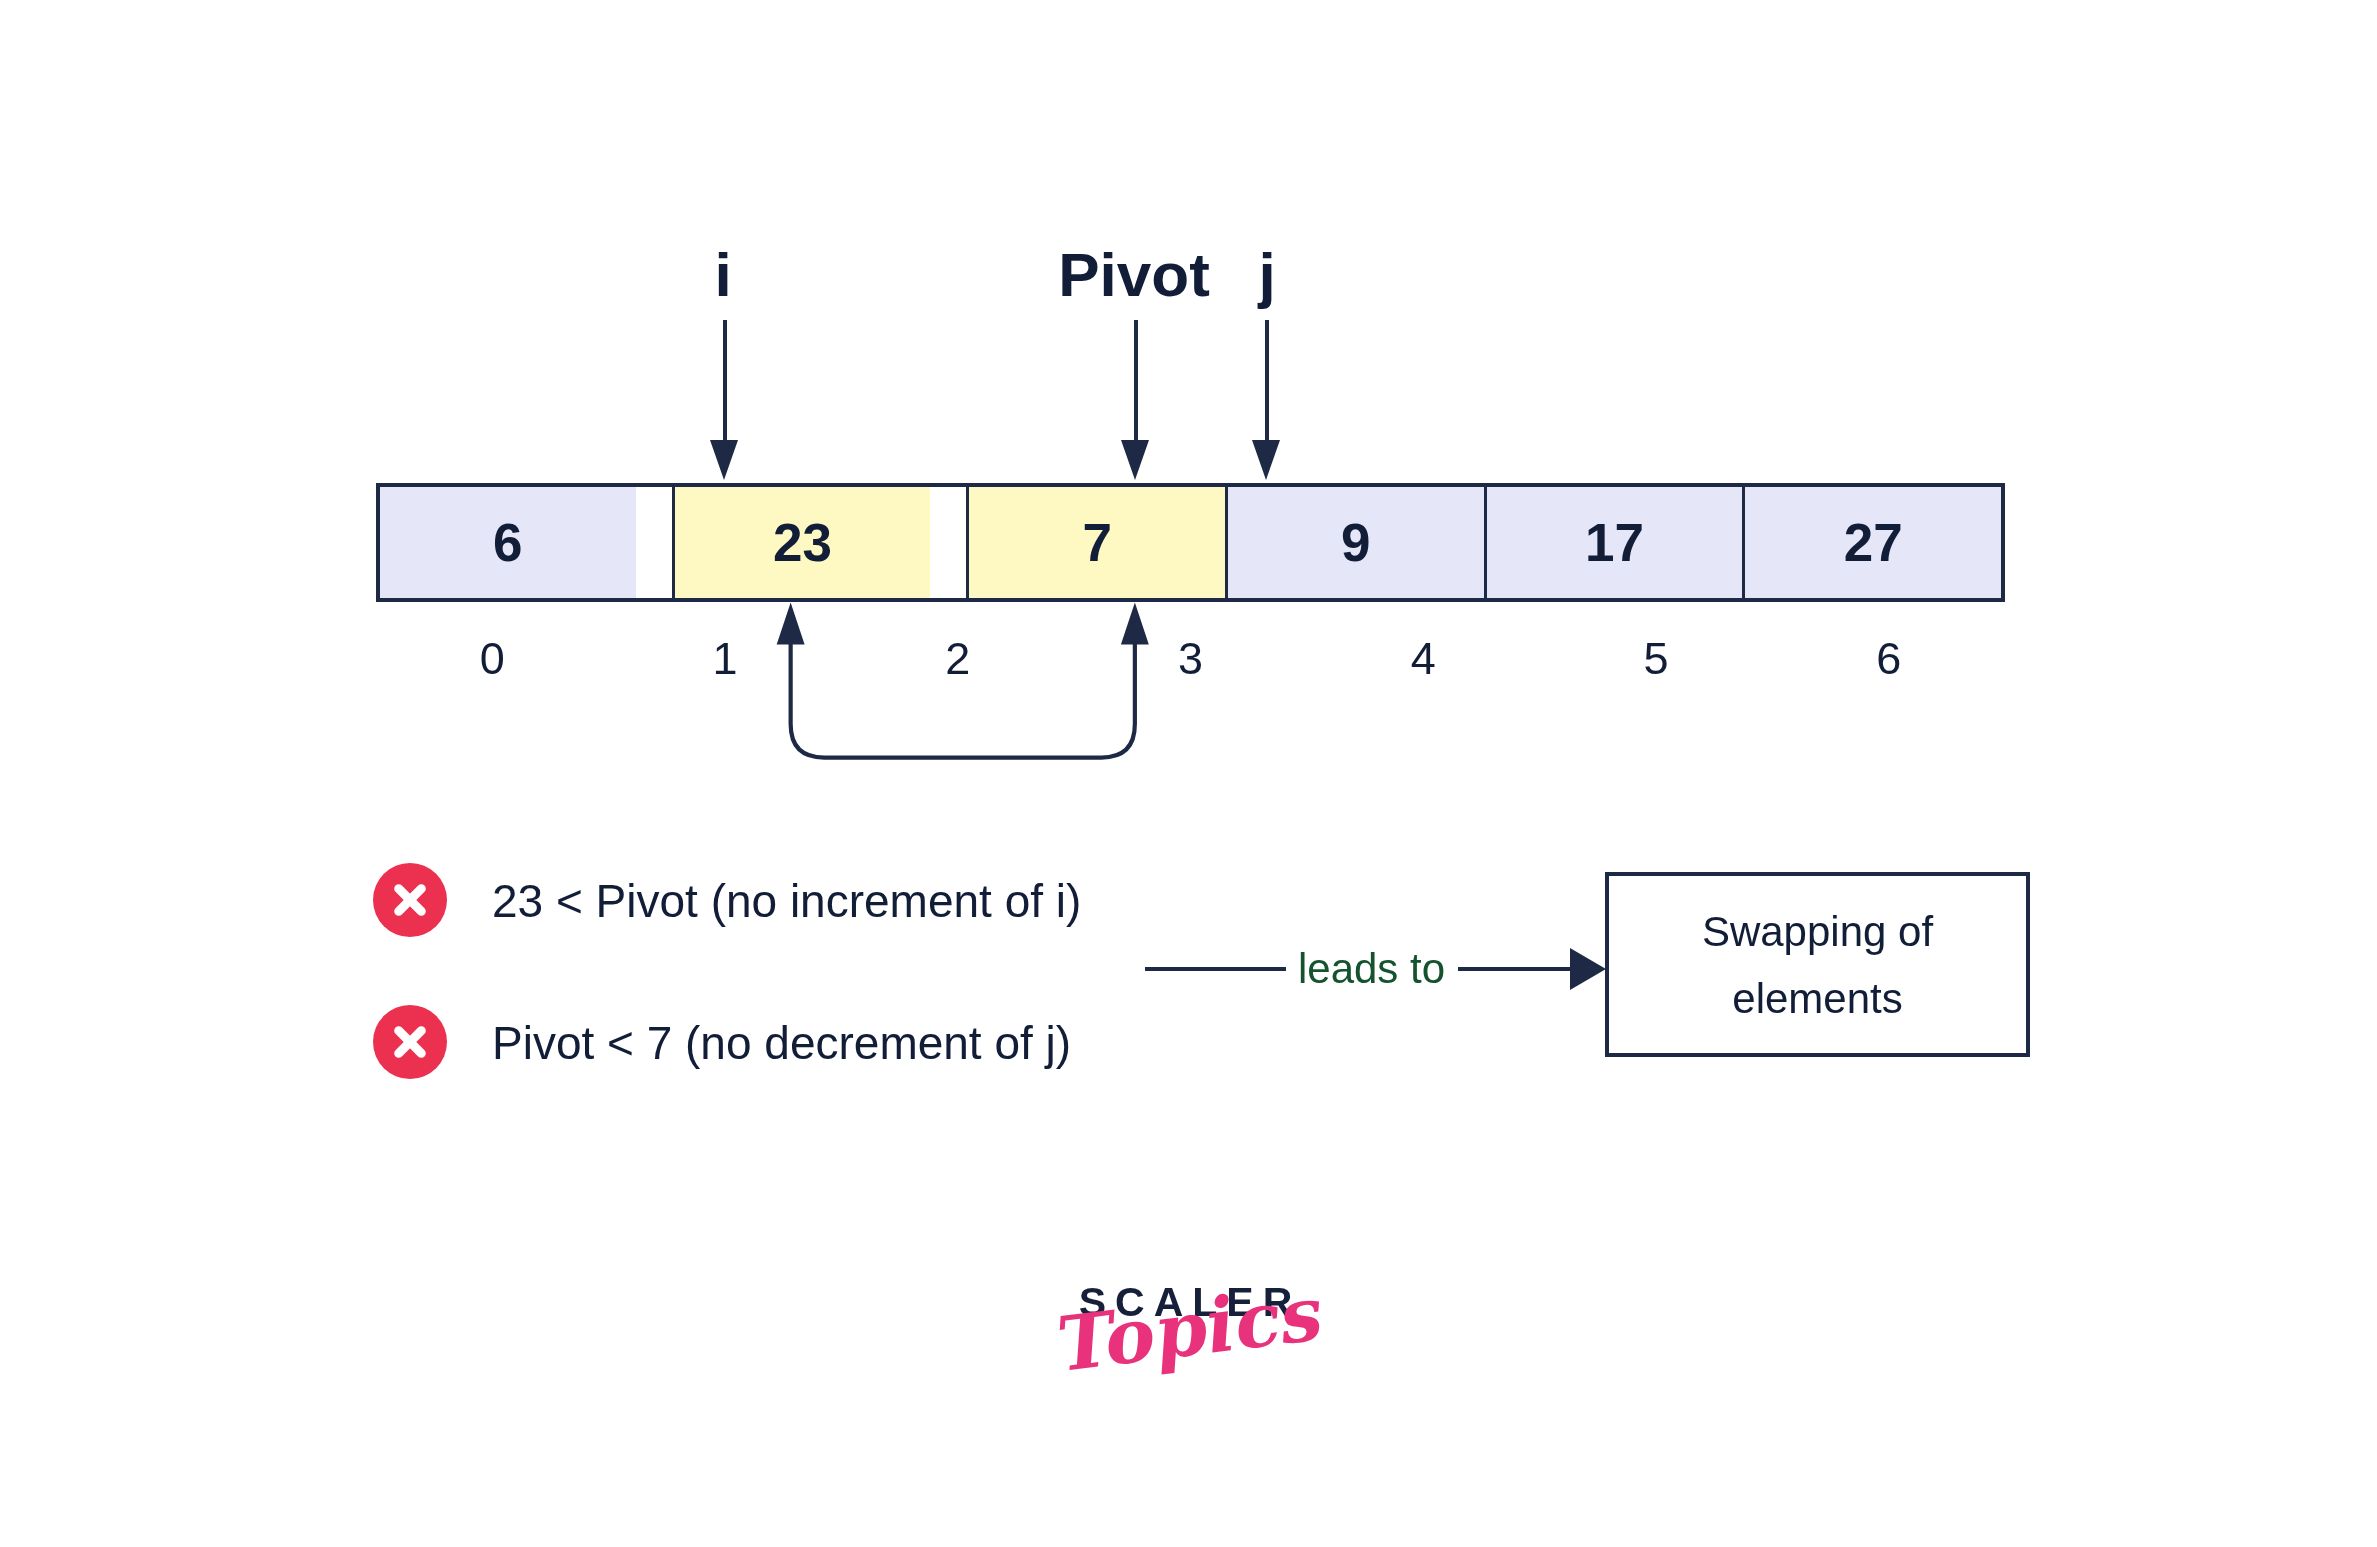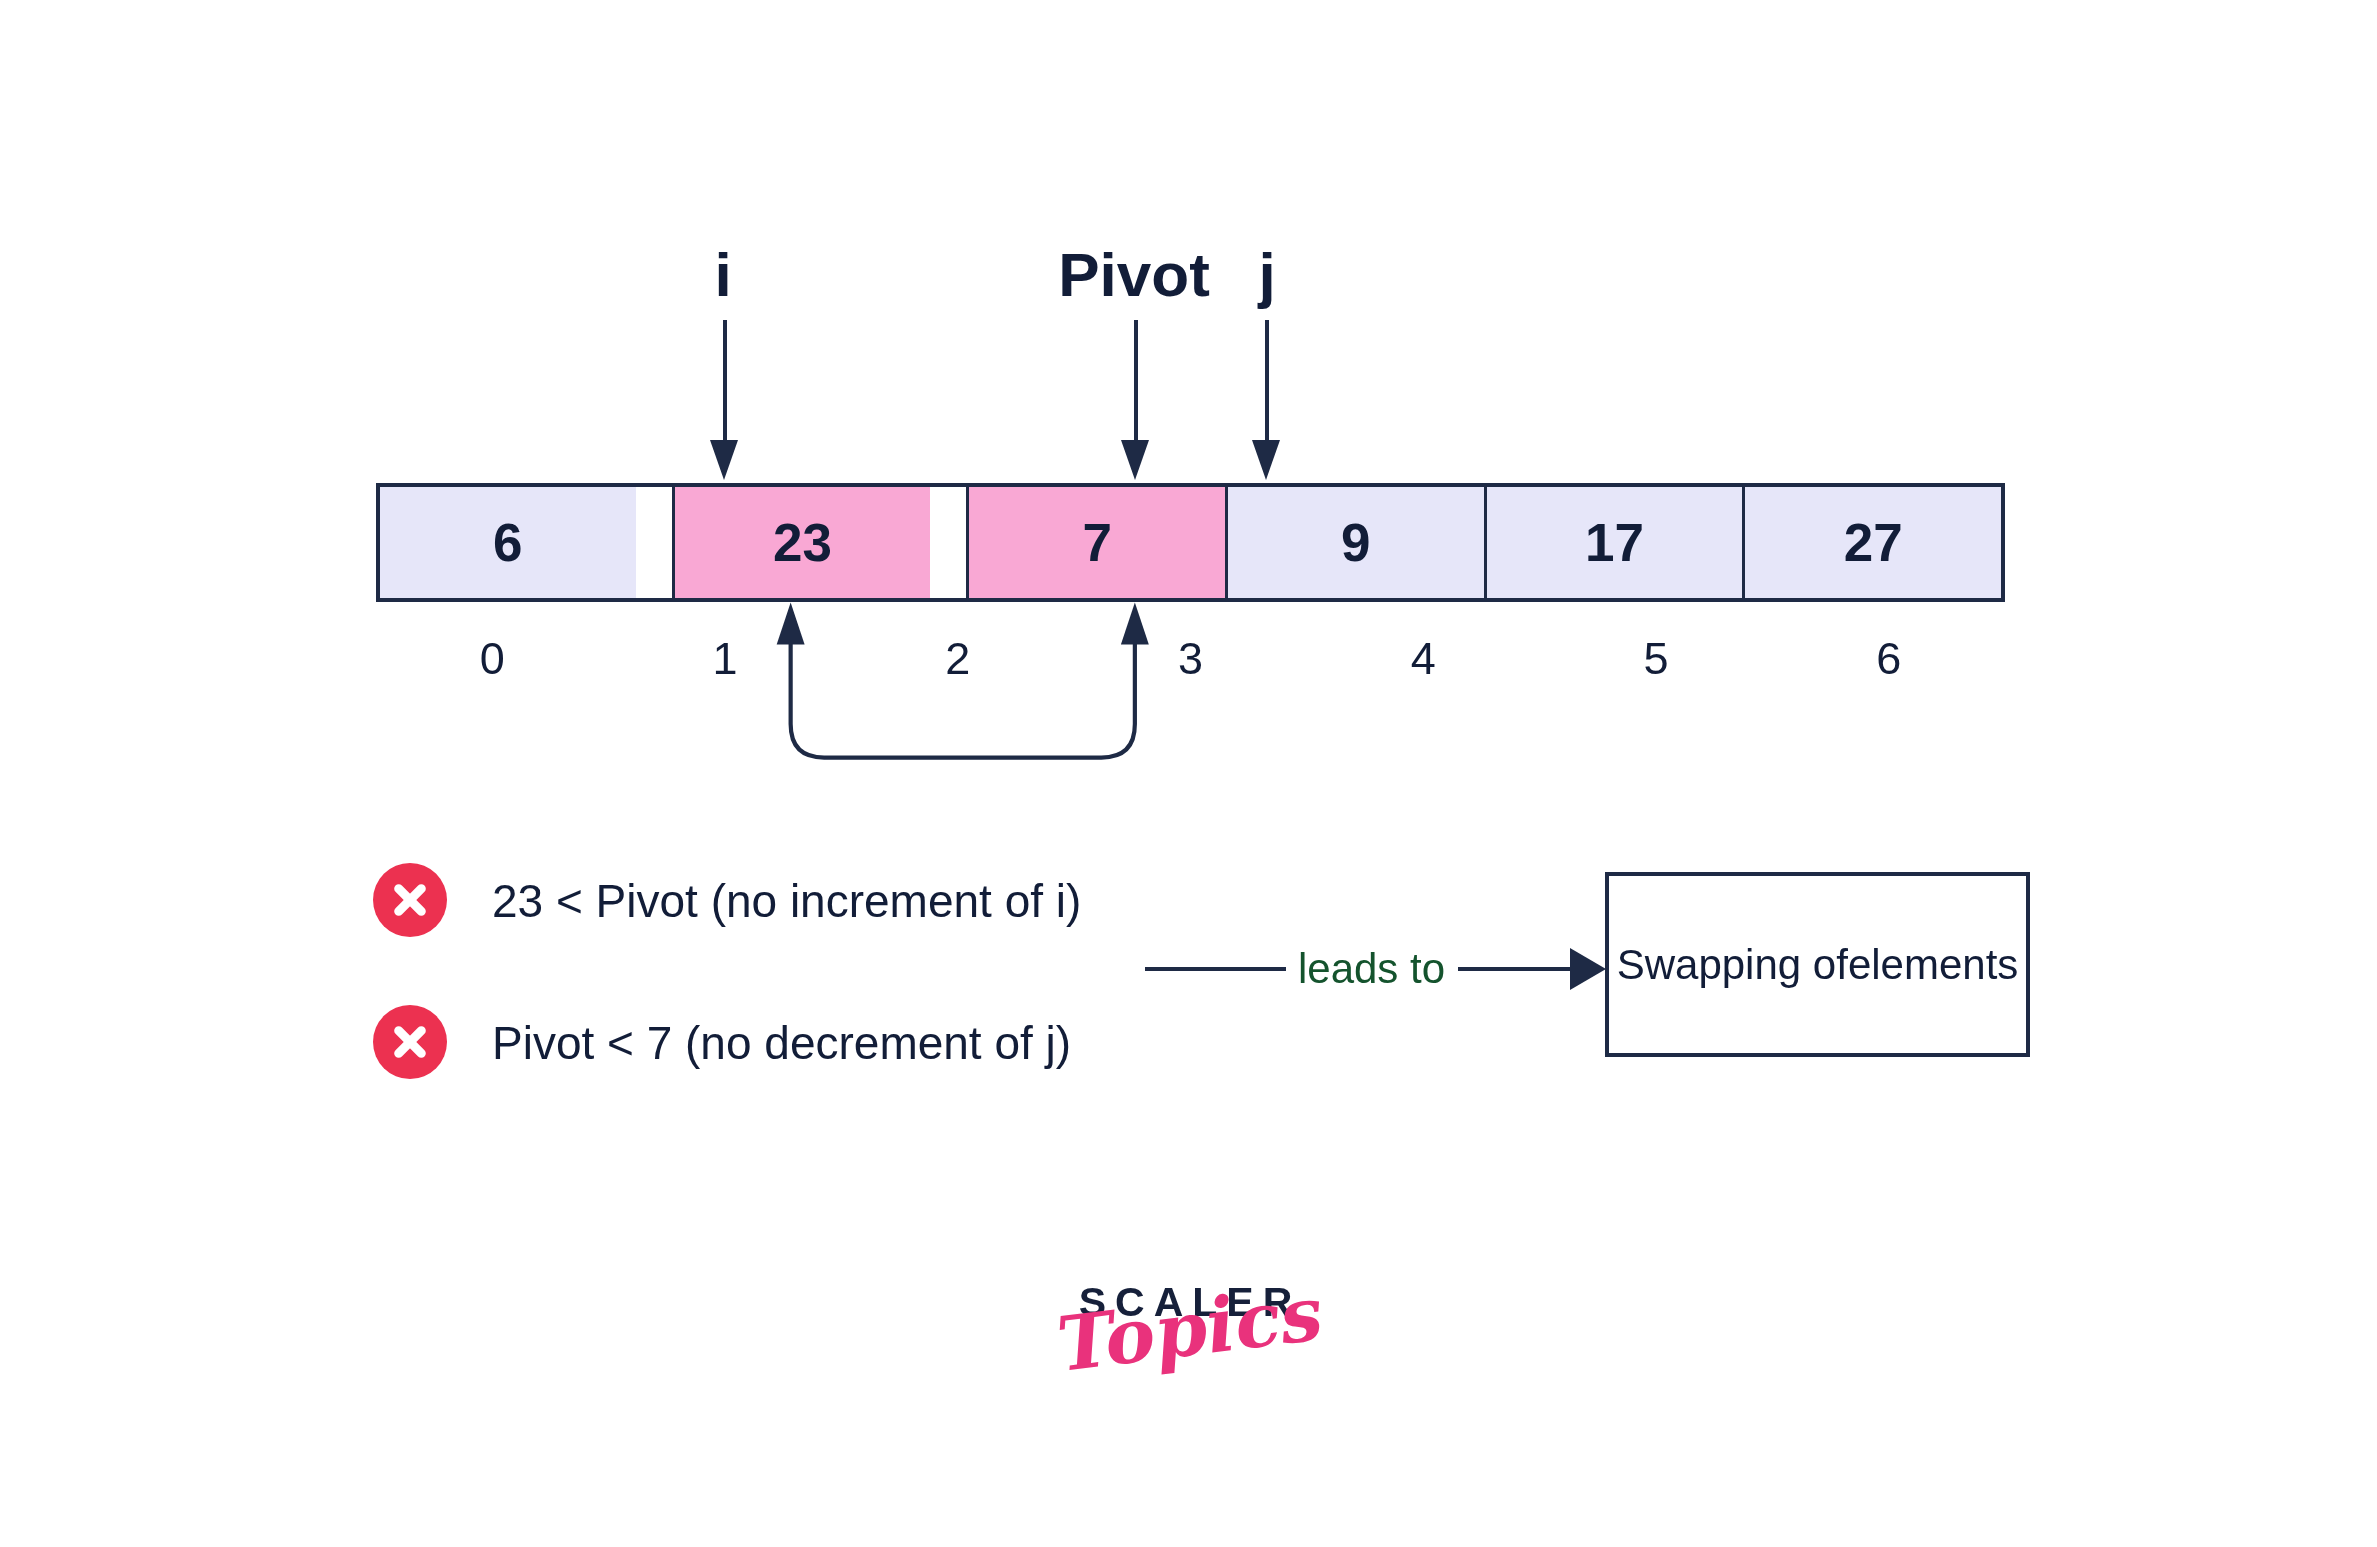--- a/index.html
+++ b/index.html
@@ -58,21 +58,21 @@
     display: flex;
     align-items: center;
     justify-content: center;
     font-size: 53px;
     font-weight: 700;
     color: #121d38;
     border-left: 3.5px solid #1e2a45;
   }
   .cell:first-child { border-left: none; }
   .cell.lav  { background: #e6e6f9; }
-  .cell.pink { background: #f9a8d4; margin-left: 36px; }
+  .cell.pink { background: #fef9c3; margin-left: 36px; }
 
   .index-row {
     position: absolute;
     left: 376px;
     top: 633px;
     width: 1629px;
     display: flex;
   }
   .idx {
     flex: 1 1 0;
@@ -152,21 +152,21 @@
   
   .result-box {
     position: absolute;
     left: 1605px;
     top: 872px;
     width: 425px;
     height: 185px;
     border: 4.2px solid #1e2a45;
     background: #ffffff;
     display: flex;
-    flex-direction: row;
+    flex-direction: column;
     align-items: center;
     justify-content: center;
     font-size: 42px;
     line-height: 67px;
     color: #121d38;
     text-align: center;
   }
 
   
   .logo-top {

